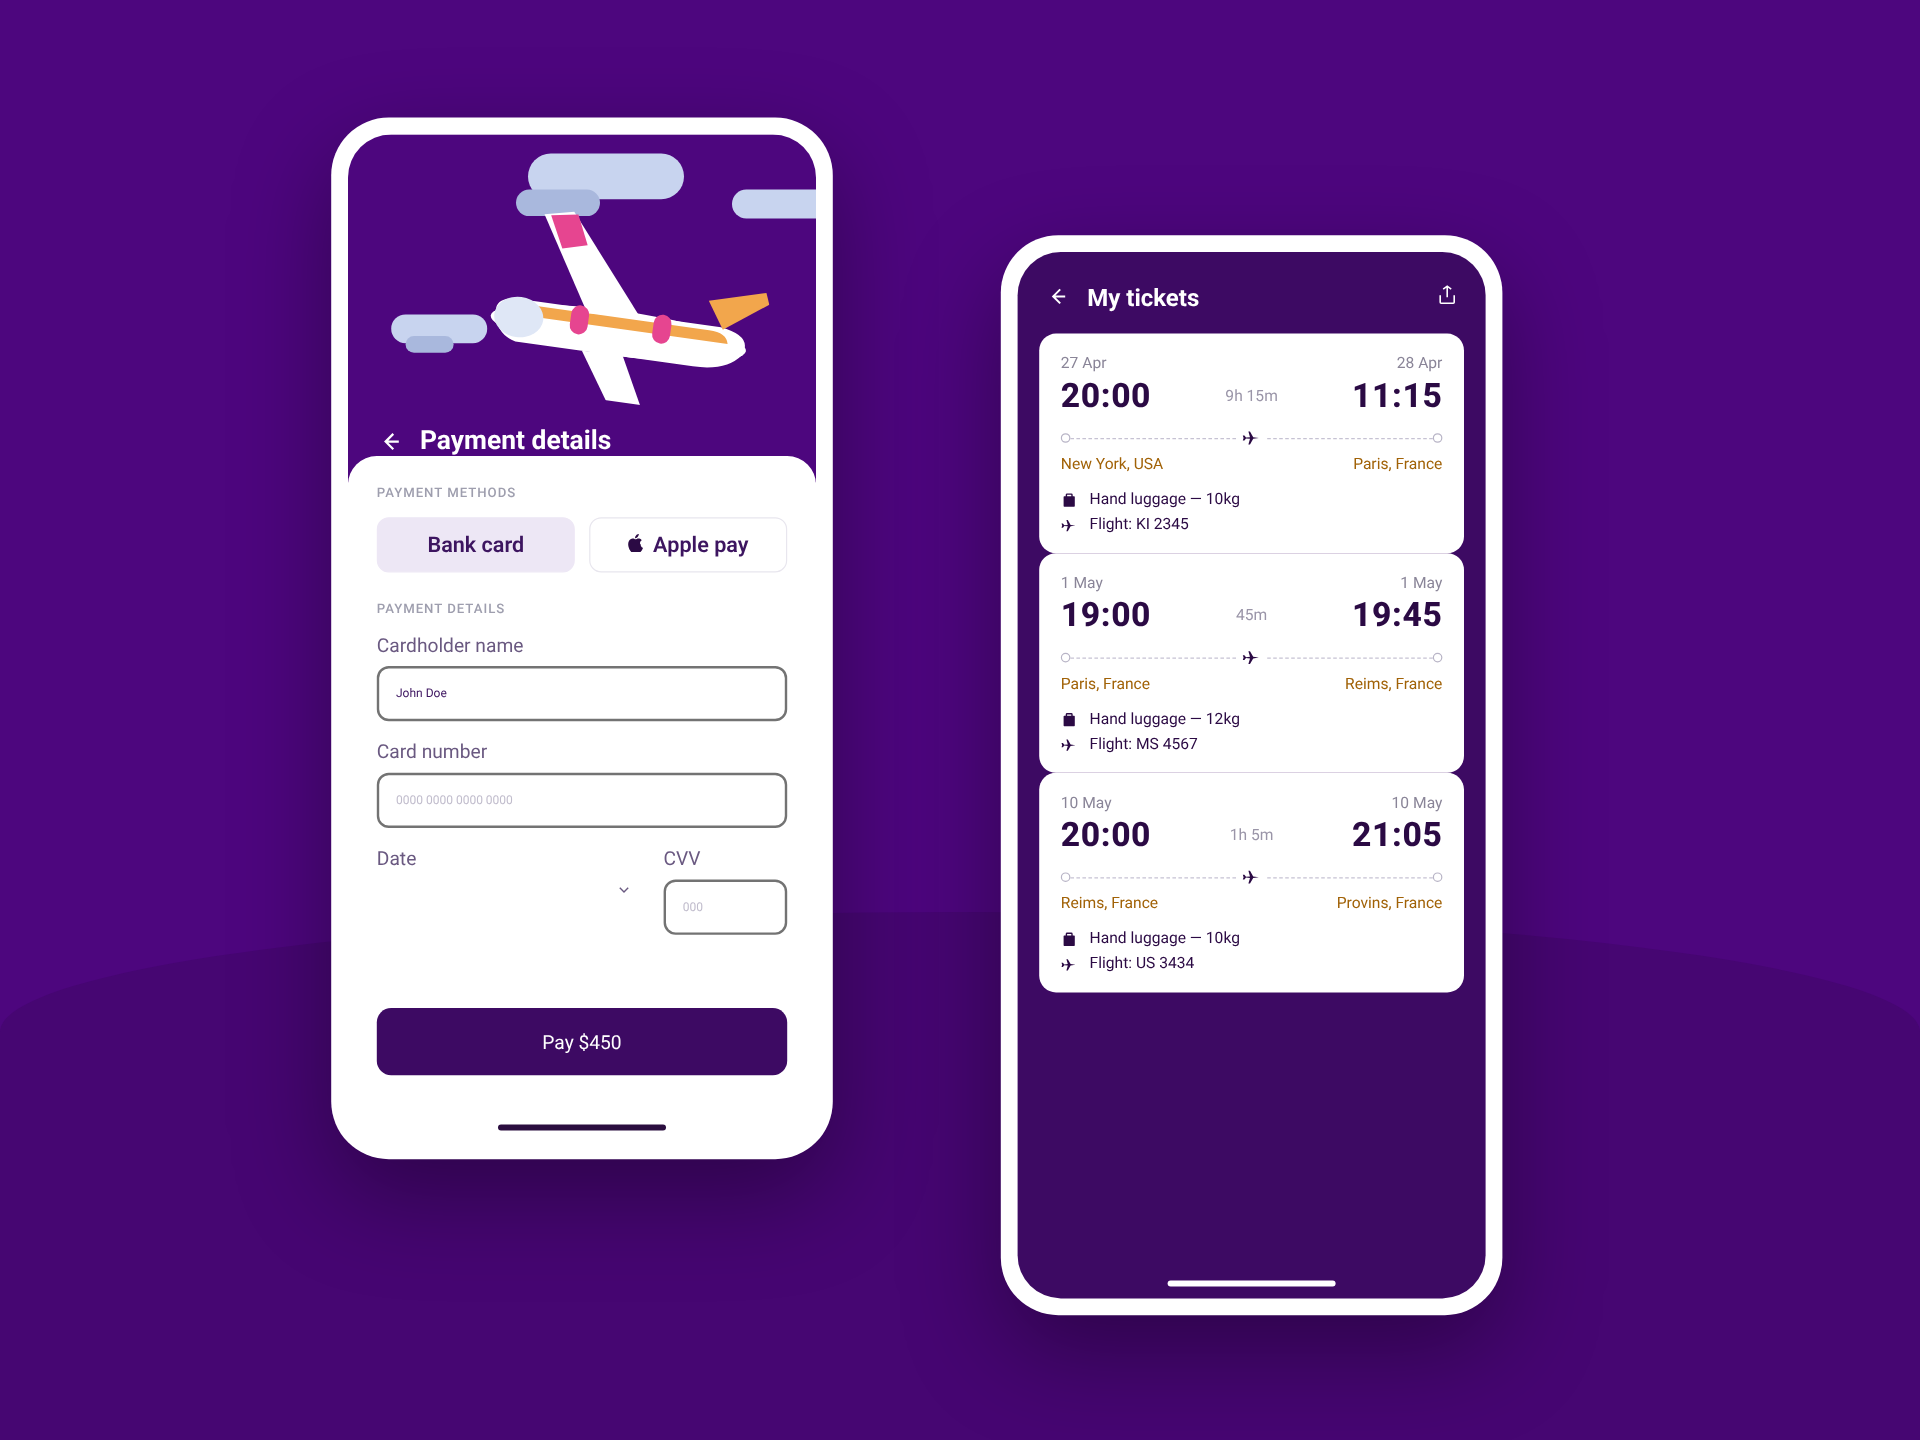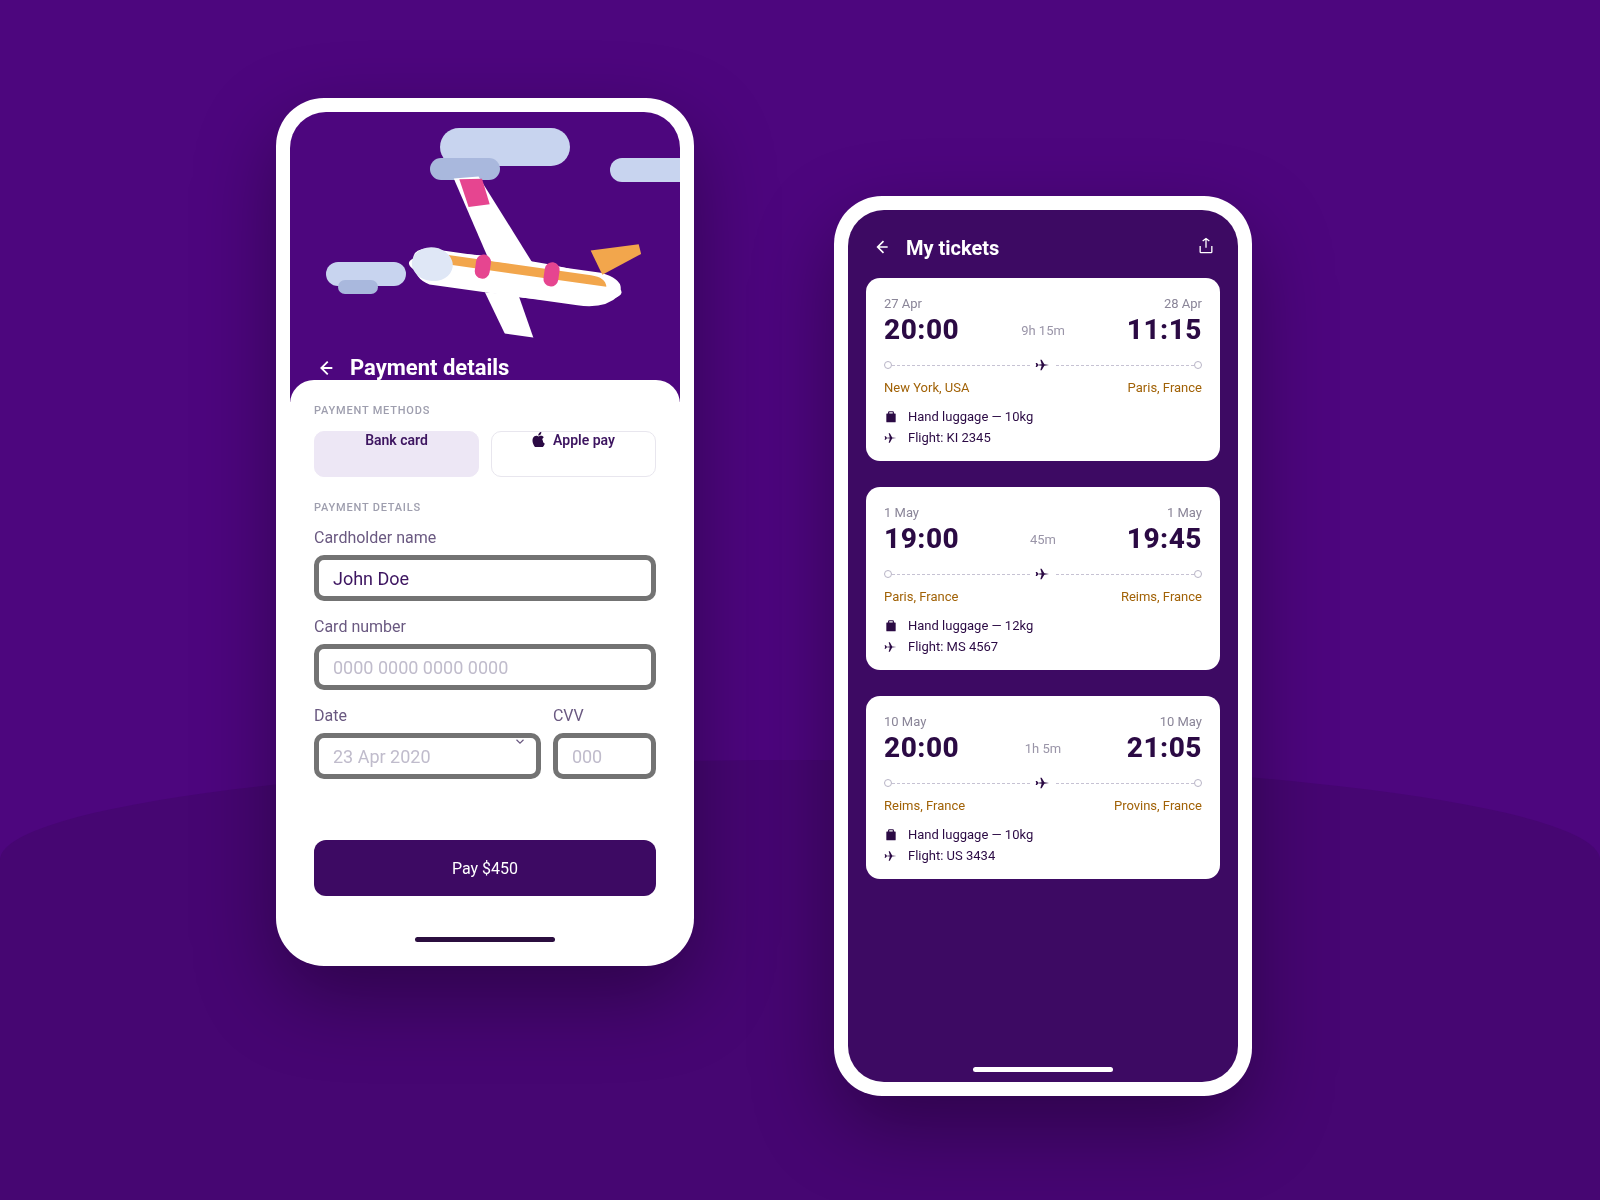--- a/index.html
+++ b/index.html
@@ -22,42 +22,42 @@
 .c2{width:70px;height:22px;top:46px;left:140px;background:#a9b8dd}
 .c3{width:90px;height:24px;top:46px;right:-20px}
 .c4{width:80px;height:24px;top:150px;left:36px}
 .c5{width:40px;height:14px;top:168px;left:48px;background:#a9b8dd}
 .plane{position:absolute;top:60px;left:70px;width:280px;height:160px;transform:rotate(8deg)}
 .plane svg{width:100%;height:100%}
 
 .panel{background:#fff;border-radius:24px 24px 0 0;margin-top:-22px;padding:24px 24px 150px;position:relative}
 .sec-label{font-size:11px;letter-spacing:.8px;color:#9e9eae;margin-bottom:14px;font-weight:500}
 .methods{display:flex;gap:12px;margin-bottom:24px}
-.method{flex:1;height:46px;border-radius:10px;border:1px solid #e8e6ee;display:flex;align-items:flex-start;justify-content:center;gap:8px;font-size:14px;font-weight:600;color:#3d1560}
+.method{flex:1;height:46px;border-radius:10px;border:1px solid #e8e6ee;display:flex;align-items:center;justify-content:center;gap:8px;font-size:18px;font-weight:600;color:#3d1560}
 .method.active{background:#ede7f5;border-color:#ede7f5}
 .field{margin-bottom:16px}
 .field-label{font-size:16px;color:#6a5981;margin-bottom:8px;display:block}
-.input{width:100%;height:46px;border:5px solid #737373;border-radius:10px;padding:0 14px;font-size:18px;color:#3d1560}
+.input{width:100%;height:46px;border:2px solid #737373;border-radius:10px;padding:0 14px;font-size:10px;color:#3d1560}
 .input::placeholder{color:#c0bccc}
 .row{display:flex;gap:12px}
 .row .field:first-child{flex:2.2}
 .row .field:last-child{flex:1}
 .select{position:relative}
 .select .input{color:#c0bccc;padding-right:36px}
 .chev{position:absolute;right:14px;top:50%;transform:translateY(-50%);pointer-events:none}
 .pay-btn{position:absolute;left:24px;right:24px;bottom:56px;height:56px;background:#3d0a63;color:#fff;border:none;border-radius:12px;font-size:16px;font-weight:400}
 .p1 .home-indicator{background:#2b0e3f}
 
 
 .p2{left:834px;top:196px;width:418px;height:900px}
 .p2 .phone-inner{background:#3d0a63}
 .tickets-header{display:flex;align-items:flex-start;gap:14px;padding:26px 22px 18px;color:#fff}
 .tickets-header h1{font-size:20px;font-weight:700;flex:1}
 .share-icon svg{stroke:#fff;fill:none;stroke-width:1.6}
-.ticket-list{padding:0 18px;display:flex;flex-direction:column;gap:26px}
+.ticket-list{padding:0 18px;display:flex;flex-direction:column;gap:0}
 .ticket{background:#fff;border-radius:14px;padding:18px 18px 16px;color:#2b0a44}
 .ticket-top{display:flex;justify-content:space-between;align-items:flex-start}
 .tcol{display:flex;flex-direction:column}
 .tcol.right{text-align:right;align-items:flex-end}
 .tdate{font-size:13px;color:#8a8598;margin-bottom:2px}
 .ttime{font-size:28px;font-weight:800;color:#2b0a44;letter-spacing:.5px}
 .tdur{font-size:13px;color:#9a95a8;align-self:center;margin-top:18px}
 .route{display:flex;align-items:center;margin:10px 0 6px;gap:0}
 .dot{width:8px;height:8px;border:1.6px solid #b8b4c6;border-radius:50%;flex:0 0 auto}
 .dash{flex:1;height:0;border-top:1.6px dashed #c6c2d3}
@@ -129,21 +129,20 @@
       </div>
 
       <div class="field">
         <label class="field-label">Card number</label>
         <input class="input" placeholder="0000 0000 0000 0000" style="">
       </div>
 
       <div class="row">
         <div class="field select">
           <label class="field-label">Date</label>
-          <input class="input" readonly="" value="23 Apr 2020" style="">
           <span class="chev">
             <svg width="14" height="14" viewBox="0 0 24 24" fill="none" stroke="#6a5981" stroke-width="2">
                 <path d="M6 9l6 6 6-6"></path>
               </svg>
           </span>
         </div>
         <div class="field">
           <label class="field-label">CVV</label>
           <input class="input" placeholder="000" style="">
         </div>

